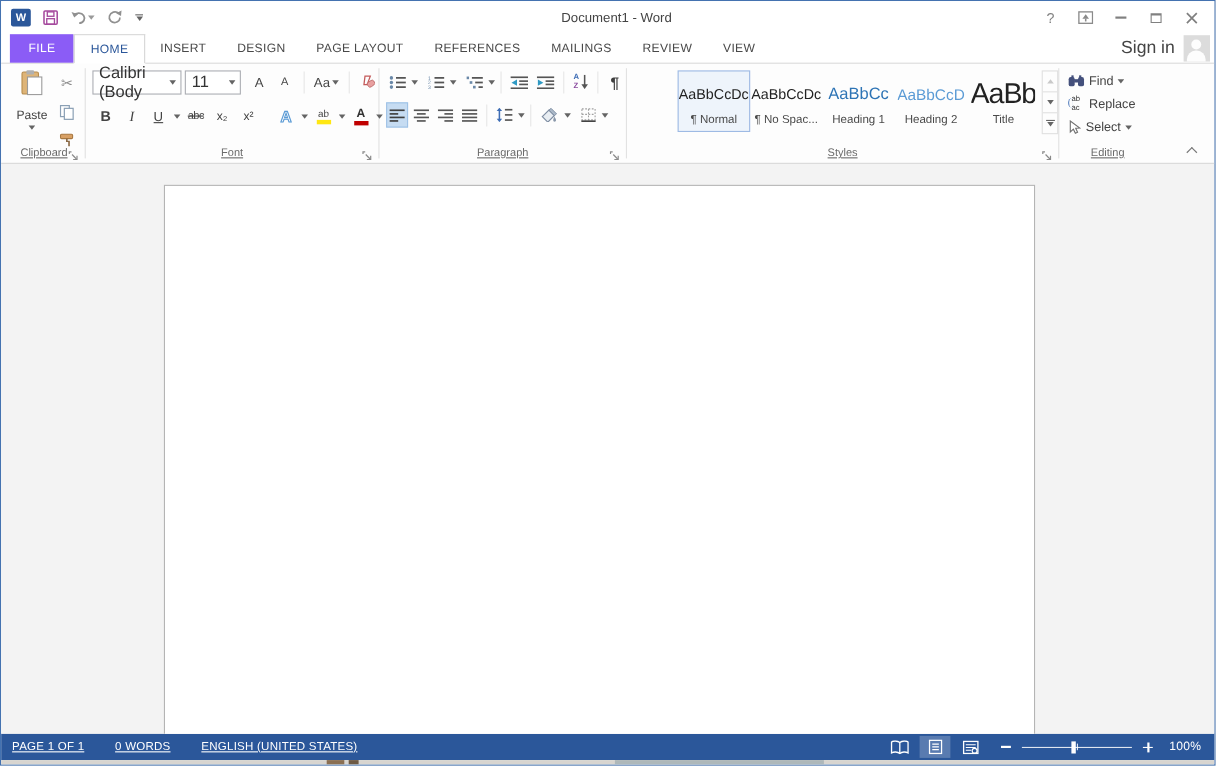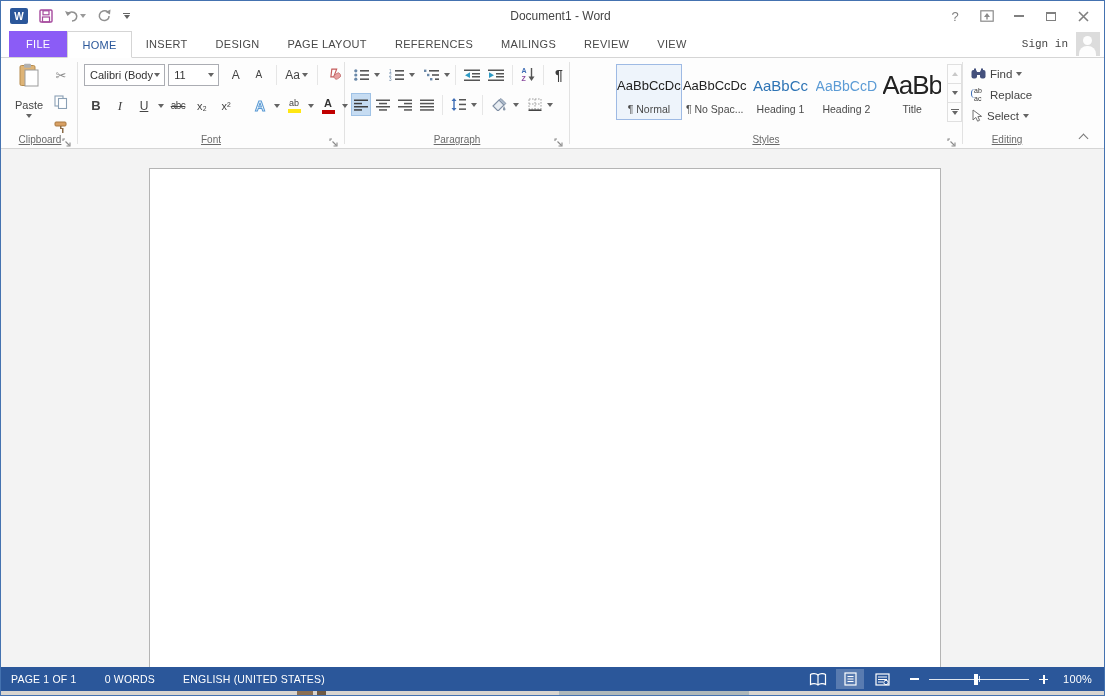--- a/index.html
+++ b/index.html
@@ -22,21 +22,21 @@
   .dd.light { border-top-color:#9a9a9a; }
   .qat-more { display:flex; flex-direction:column; align-items:center; gap:1px; }
   .qat-more .bar { width:7px; height:1.5px; background:#646464; }
 
   
   .tabrow { height:27px; display:flex; align-items:stretch; border-bottom:1px solid #d5d5d5; background:#fff; flex:0 0 auto; padding-left:8px; }
   .tab { display:flex; align-items:center; padding:0 14px; font-size:11px; color:#494949; letter-spacing:.3px; }
   .tab.file { background:#8b5cf6; color:#fff; padding:0 17px; }
   .tab.active { color:#2b579a; background:#fff; border:1px solid #d5d5d5; border-bottom:1px solid #fff; margin-bottom:-1px; }
   .signin-area { margin-left:auto; display:flex; align-items:center; gap:8px; padding-right:4px; }
-  .signin { font-size:11px; color:#444;font-family:Liberation Mono, monospace; }
+  .signin { font-size:16px; color:#444; }
   .avatar { width:24px; height:24px; background:#dcdcdc; position:relative; overflow:hidden; }
   .avatar .head { position:absolute; left:7px; top:4px; width:9px; height:9px; border-radius:50%; background:#fdfdfd; }
   .avatar .body { position:absolute; left:3px; top:14px; width:17px; height:12px; border-radius:8px 8px 0 0; background:#fdfdfd; }
 
   
   .ribbon { height:91px; background:#fdfdfd; border-bottom:1px solid #d5d5d5; display:flex; align-items:stretch; padding-left:2px; flex:0 0 auto; position:relative; }
   .group { position:relative; display:flex; flex-direction:column; padding-top:5px; }
   .gsep { width:1px; background:#e2e2e2; margin:4px 0; }
   .glabel { position:absolute; bottom:3px; left:0; right:0; text-align:center; font-size:10px; color:#6a6a6a;text-decoration:underline; }
   .launcher { position:absolute; bottom:3px; right:4px; width:11px; height:11px; }
@@ -47,21 +47,21 @@
 
   
   .g-clipboard { width:74px; }
   .paste-btn { width:38px; display:flex; flex-direction:column; align-items:center; margin-left:7px; }
   .paste-label { font-size:11px; color:#444; margin-top:12px; }
   .clip-col { position:absolute; left:48px; top:6px; display:flex; flex-direction:column; gap:3px; }
   .scissors { color:#8b8b8b; font-size:13px; }
 
   
   .g-font { width:266px; }
-  .combo { height:22px; border:1px solid #abadb3; background:#fff; display:flex; align-items:center; font-size:11px; color:#333; padding-left:5px; }
+  .combo { height:22px; border:1px solid #abadb3; background:#fff; display:flex; align-items:center; font-size:15px; color:#333; padding-left:5px; }
   .combo .dd { margin-left:auto; margin-right:4px; }
   .glyph-b { font-weight:bold; font-size:13px; }
   .glyph-i { font-style:italic; font-family:"Liberation Serif", serif; font-size:13px; }
   .glyph-u { text-decoration:underline; font-size:12px; }
   .glyph-strike { text-decoration:line-through; font-size:10px; letter-spacing:-.5px; }
   .stackbar { display:flex; flex-direction:column; align-items:center; line-height:1; }
   .stackbar .bar { width:13px; height:4px; margin-top:1px; }
   .fx-a { font-size:14px; font-weight:bold; color:#fff; -webkit-text-stroke:1px #5b9bd5; text-shadow:0 0 1px #9dc3e6; }
   .a-size { position:relative; font-size:12px; color:#444; }
   .tri.up { border-bottom:4px solid #3e6db5; }
@@ -101,21 +101,21 @@
   .collapse-chev { position:absolute; right:16px; bottom:8px; width:8px; height:8px; }
   .collapse-chev i { display:block; width:7px; height:7px; border-top:1.5px solid #777; border-right:1.5px solid #777; transform:rotate(-45deg); margin-top:3px; }
 
   
   .docarea { flex:1; background:#f3f3f3; position:relative; overflow:hidden; }
   .page { position:absolute; left:148px; top:19px; width:792px; height:560px; background:#fff; border:1px solid #b4b4b4; }
 
   
   .statusbar { height:24px; background:#2b579a; color:#fff; display:flex; align-items:center; font-size:10.5px; letter-spacing:.2px; flex:0 0 auto; }
   .sb-left { display:flex; align-items:center; }
-  .sb-item { padding:0 14px; }
+  .sb-item { padding:0 14px;text-decoration:underline; }
   .sb-item:first-child { padding-left:10px; }
   .sb-right { margin-left:auto; display:flex; align-items:center; gap:4px; padding-right:12px; }
   .viewbtn { width:28px; height:20px; display:flex; align-items:center; justify-content:center; }
   .viewbtn.sel { background:rgba(255,255,255,.22); }
   .zoom-minus { width:9px; height:2px; background:#fff; margin:0 6px 0 10px; }
   .zoom-plus { position:relative; width:9px; height:9px; margin:0 4px 0 6px; }
   .zoom-plus:before { content:""; position:absolute; left:0; top:4px; width:9px; height:1.5px; background:#fff; }
   .zoom-plus:after { content:""; position:absolute; left:4px; top:0; width:1.5px; height:9px; background:#fff; }
   .slider { position:relative; width:100px; height:14px; }
   .slider .track { position:absolute; left:0; right:0; top:6.5px; height:1px; background:rgba(255,255,255,.85); }

